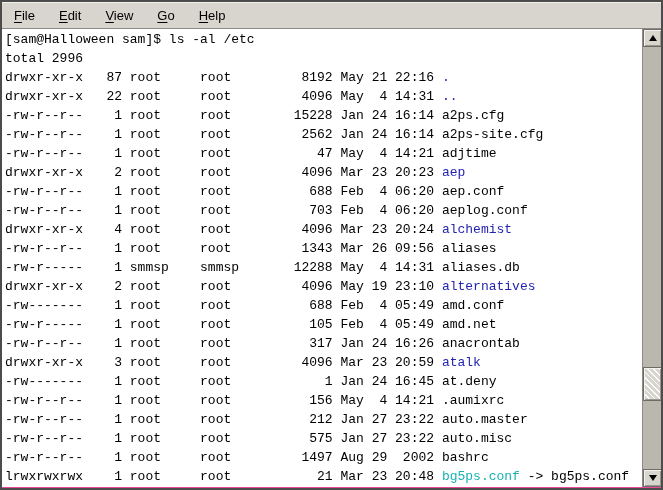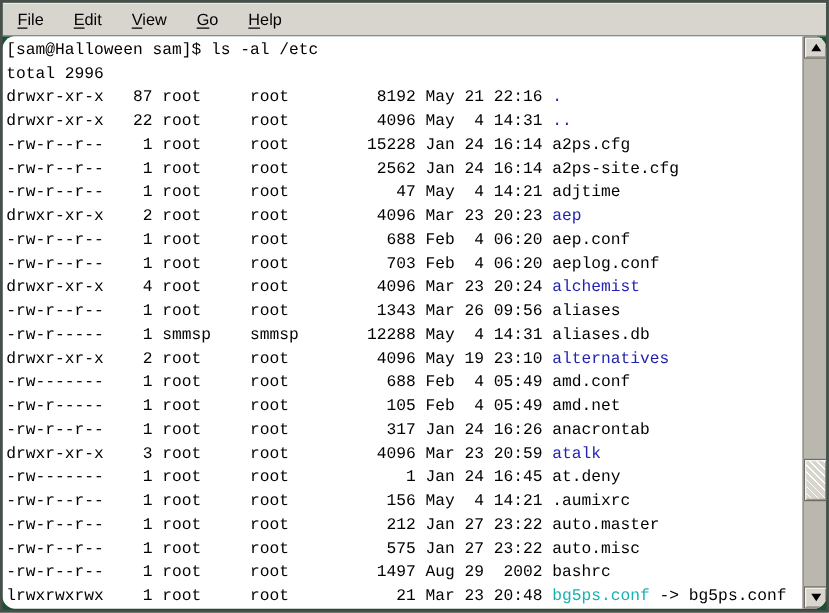--- a/index.html
+++ b/index.html
@@ -2,21 +2,21 @@
 <html><head>
 <meta charset="utf-8">
 <style>
   html, body { margin: 0; padding: 0; background: #808080; }
   * { box-sizing: border-box; }
 
   .window {
     position: relative;
     width: 663px; height: 490px;
     border: 2px solid #4c4c4c;
-    background: #14532d;
+    background: #ec4899;
     overflow: hidden;
     font-family: "Liberation Sans", sans-serif;
   }
 
   .menubar {
     height: 27px;
     background: #d8d5ce;
     border-bottom: 1px solid #8e8b86;
     box-shadow: inset 0 1px 0 #f2f1ee;
     display: flex;
@@ -32,21 +32,20 @@
     white-space: nowrap;
   }
   .menu-item .accel { text-decoration: underline; text-underline-offset: 2px; }
 
   .term {
     position: relative;
     width: 659px;
     height: 458px;
     background: #ffffff;
     overflow: hidden;
-    border-radius: 10px;
   }
   .term-text {
     position: absolute;
     left: 3px; top: 1px; right: 20px;
     font-family: "Liberation Mono", monospace;
     font-size: 13px;
     line-height: 19px;
     color: #000;
     white-space: pre;
   }

